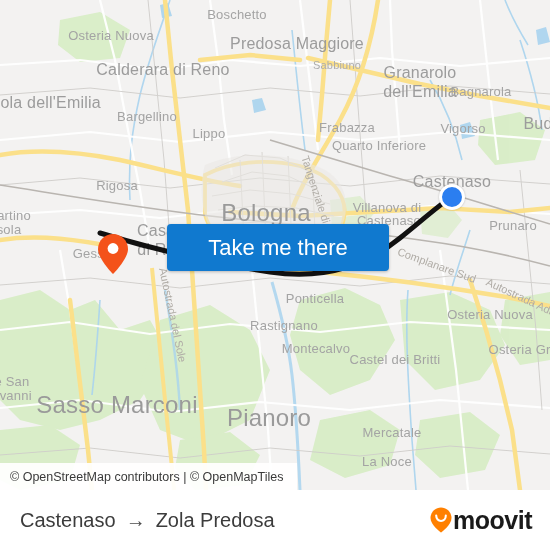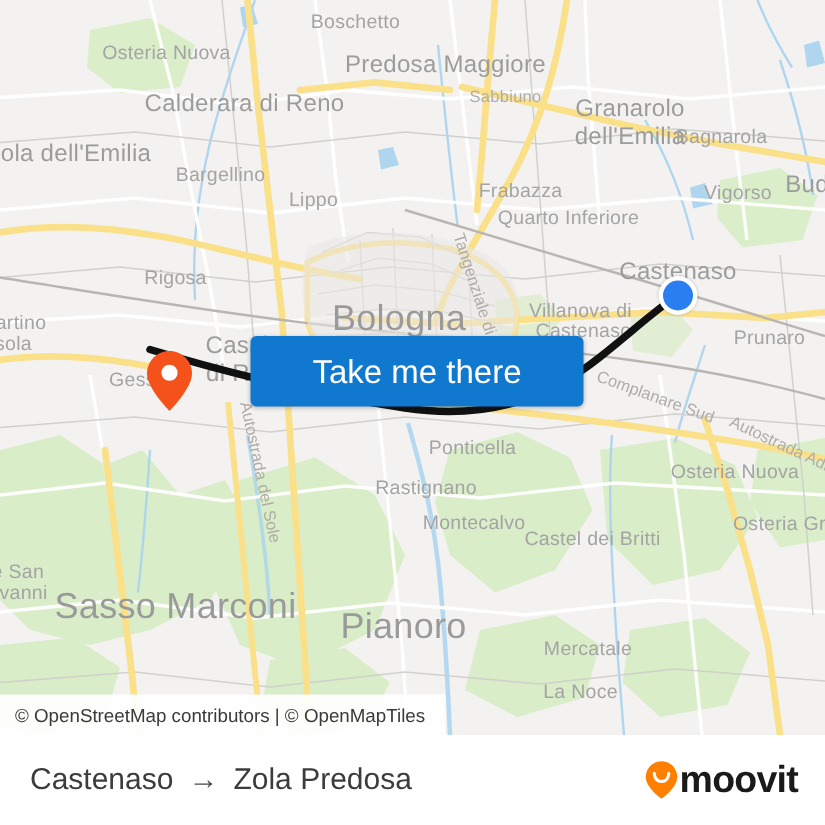--- a/index.html
+++ b/index.html
@@ -291,21 +291,21 @@
         <div class="map-label lbl-sm" style="left: 337px; top: 65px;">Sabbiuno</div>
         <div class="map-label lbl-lg" style="left: 420px; top: 73px;">Granarolo</div>
         <div class="map-label lbl-lg" style="left: 420px; top: 92px;">dell'Emilia</div>
         <div class="map-label lbl-md" style="left: 481px; top: 91px;">Bagnarola</div>
         <div class="map-label lbl-lg" style="left: 163px; top: 70px;">Calderara di Reno</div>
         <div class="map-label lbl-md" style="left: 147px; top: 116px;">Bargellino</div>
         <div class="map-label lbl-lg" style="left: 42px; top: 103px;">nzola dell'Emilia</div>
         <div class="map-label lbl-md" style="left: 209px; top: 133px;">Lippo</div>
         <div class="map-label lbl-md" style="left: 347px; top: 127px; text-align: right;">Frabazza</div>
         <div class="map-label lbl-md" style="left: 379px; top: 145px;">Quarto Inferiore</div>
-        <div class="map-label lbl-md" style="left: 492px; top: 128px;">Vigorso</div>
+        <div class="map-label lbl-md" style="left: 463px; top: 128px;">Vigorso</div>
         <div class="map-label lbl-lg" style="left: 538px; top: 124px;">Bud</div>
         <div class="map-label lbl-lg" style="left: 452px; top: 182px;">Castenaso</div>
         <div class="map-label lbl-md" style="left: 387px; top: 207px;">Villanova di</div>
         <div class="map-label lbl-md" style="left: 389px; top: 220px;">Castenaso</div>
         <div class="map-label lbl-md" style="left: 513px; top: 225px;">Prunaro</div>
         <div class="map-label lbl-md" style="left: 117px; top: 185px;">Rigosa</div>
         <div class="map-label lbl-xl" style="left: 266px; top: 213px;">Bologna</div>
         <div class="map-label lbl-lg" style="left: 158px; top: 231px;">Casal</div>
         <div class="map-label lbl-lg" style="left: 152px; top: 250px;">di R</div>
         <div class="map-label lbl-md" style="left: 92px; top: 253px;">Gesso</div>

